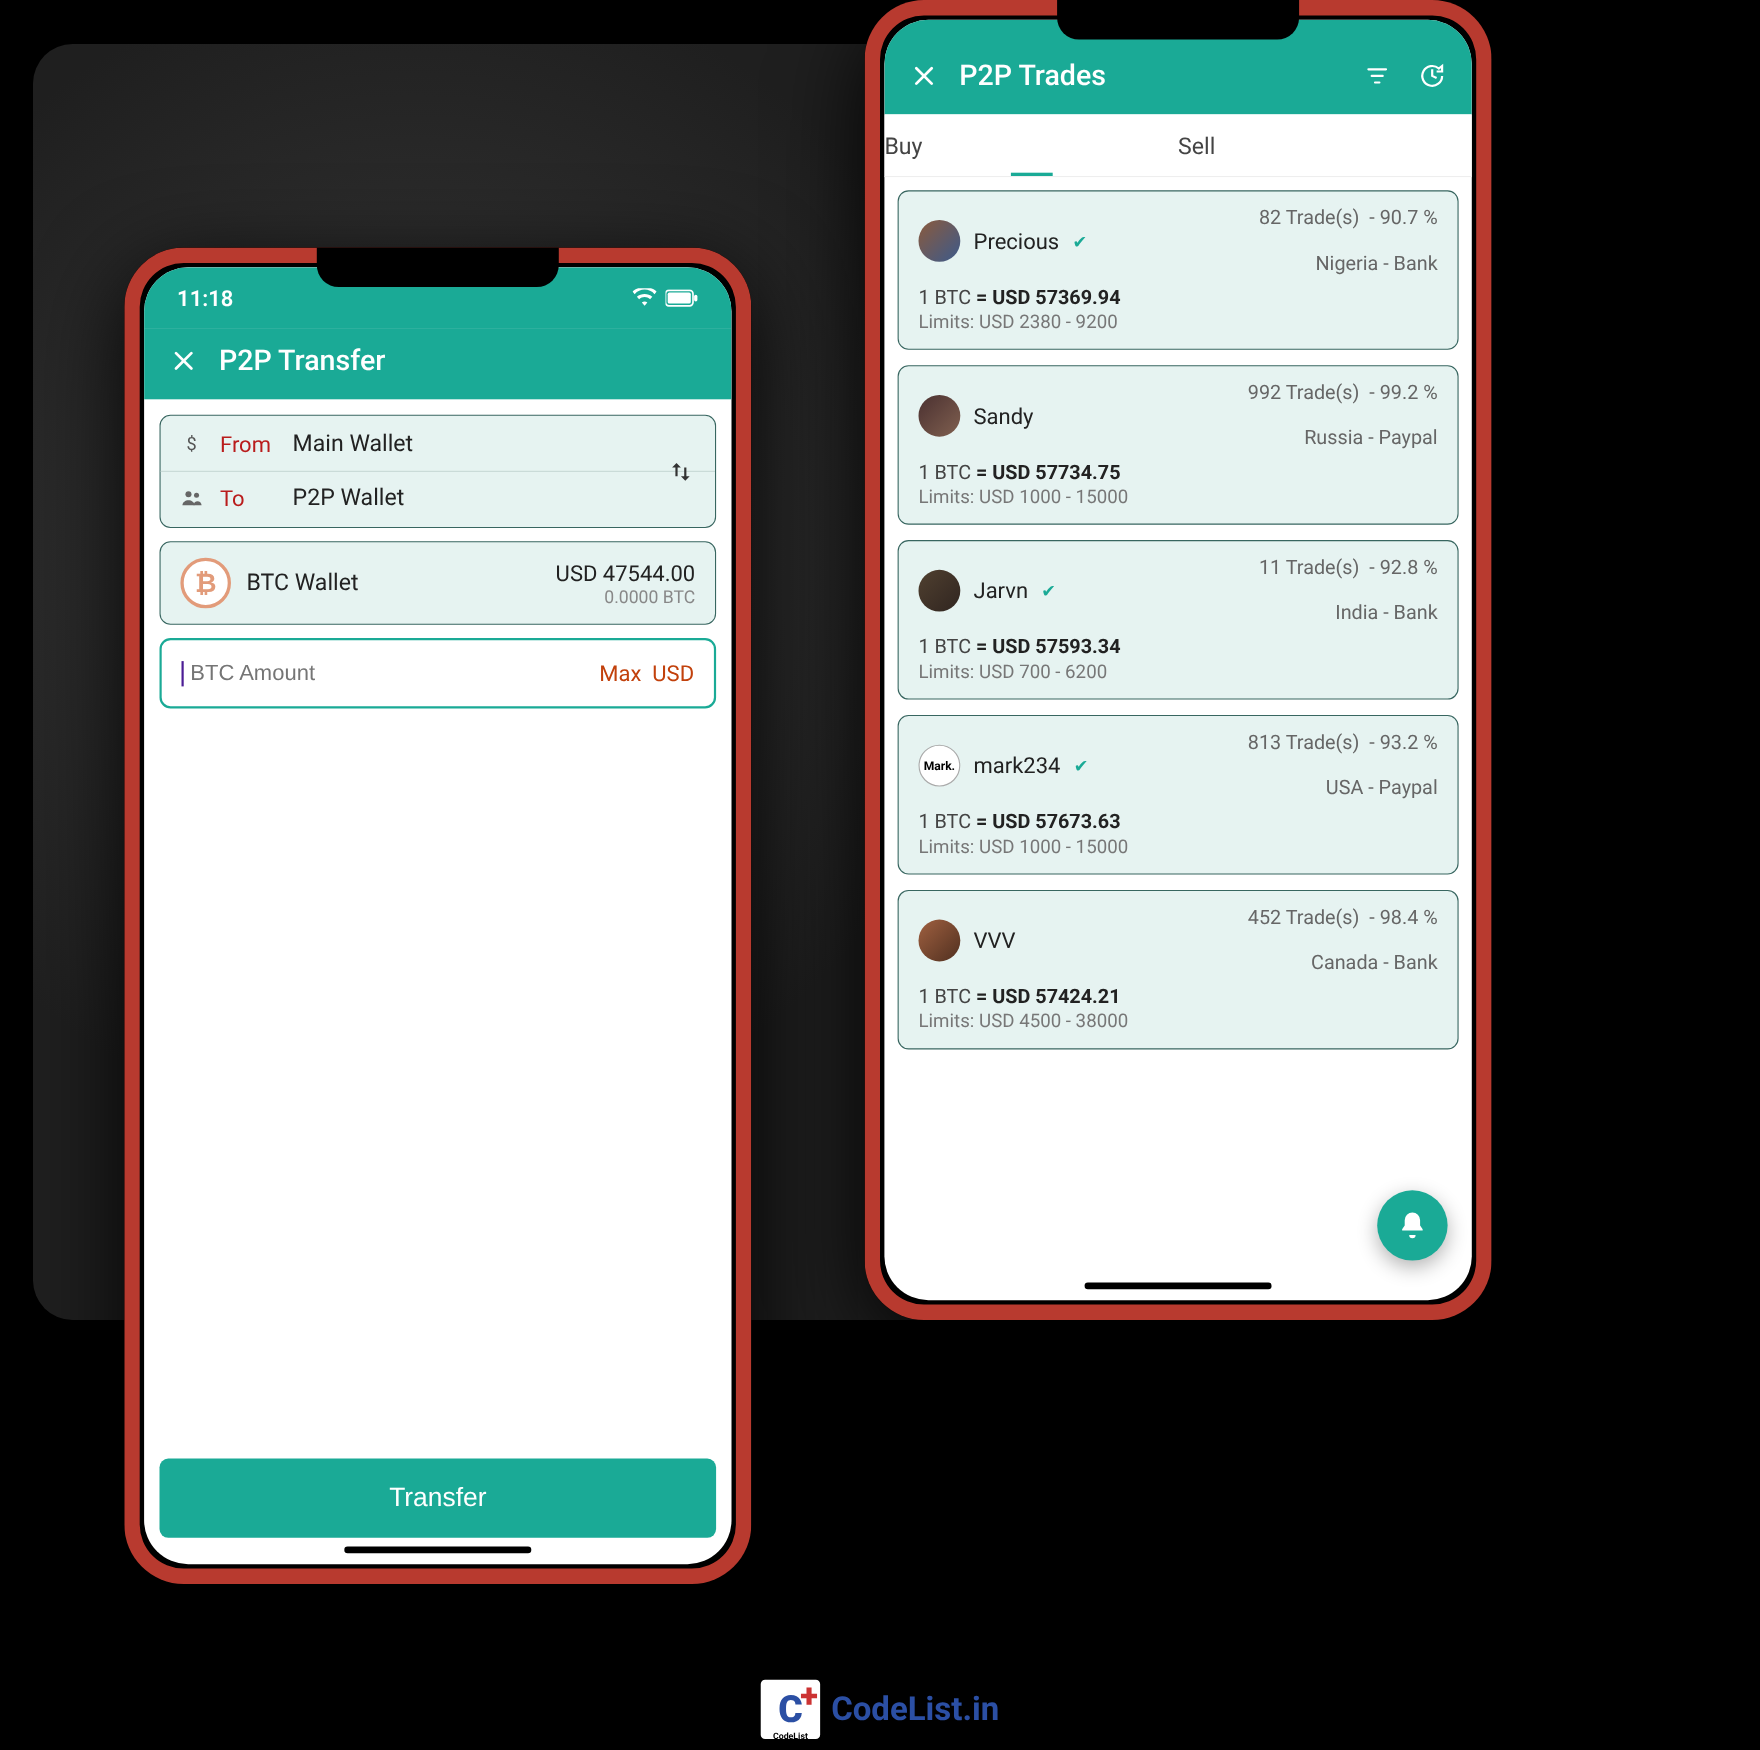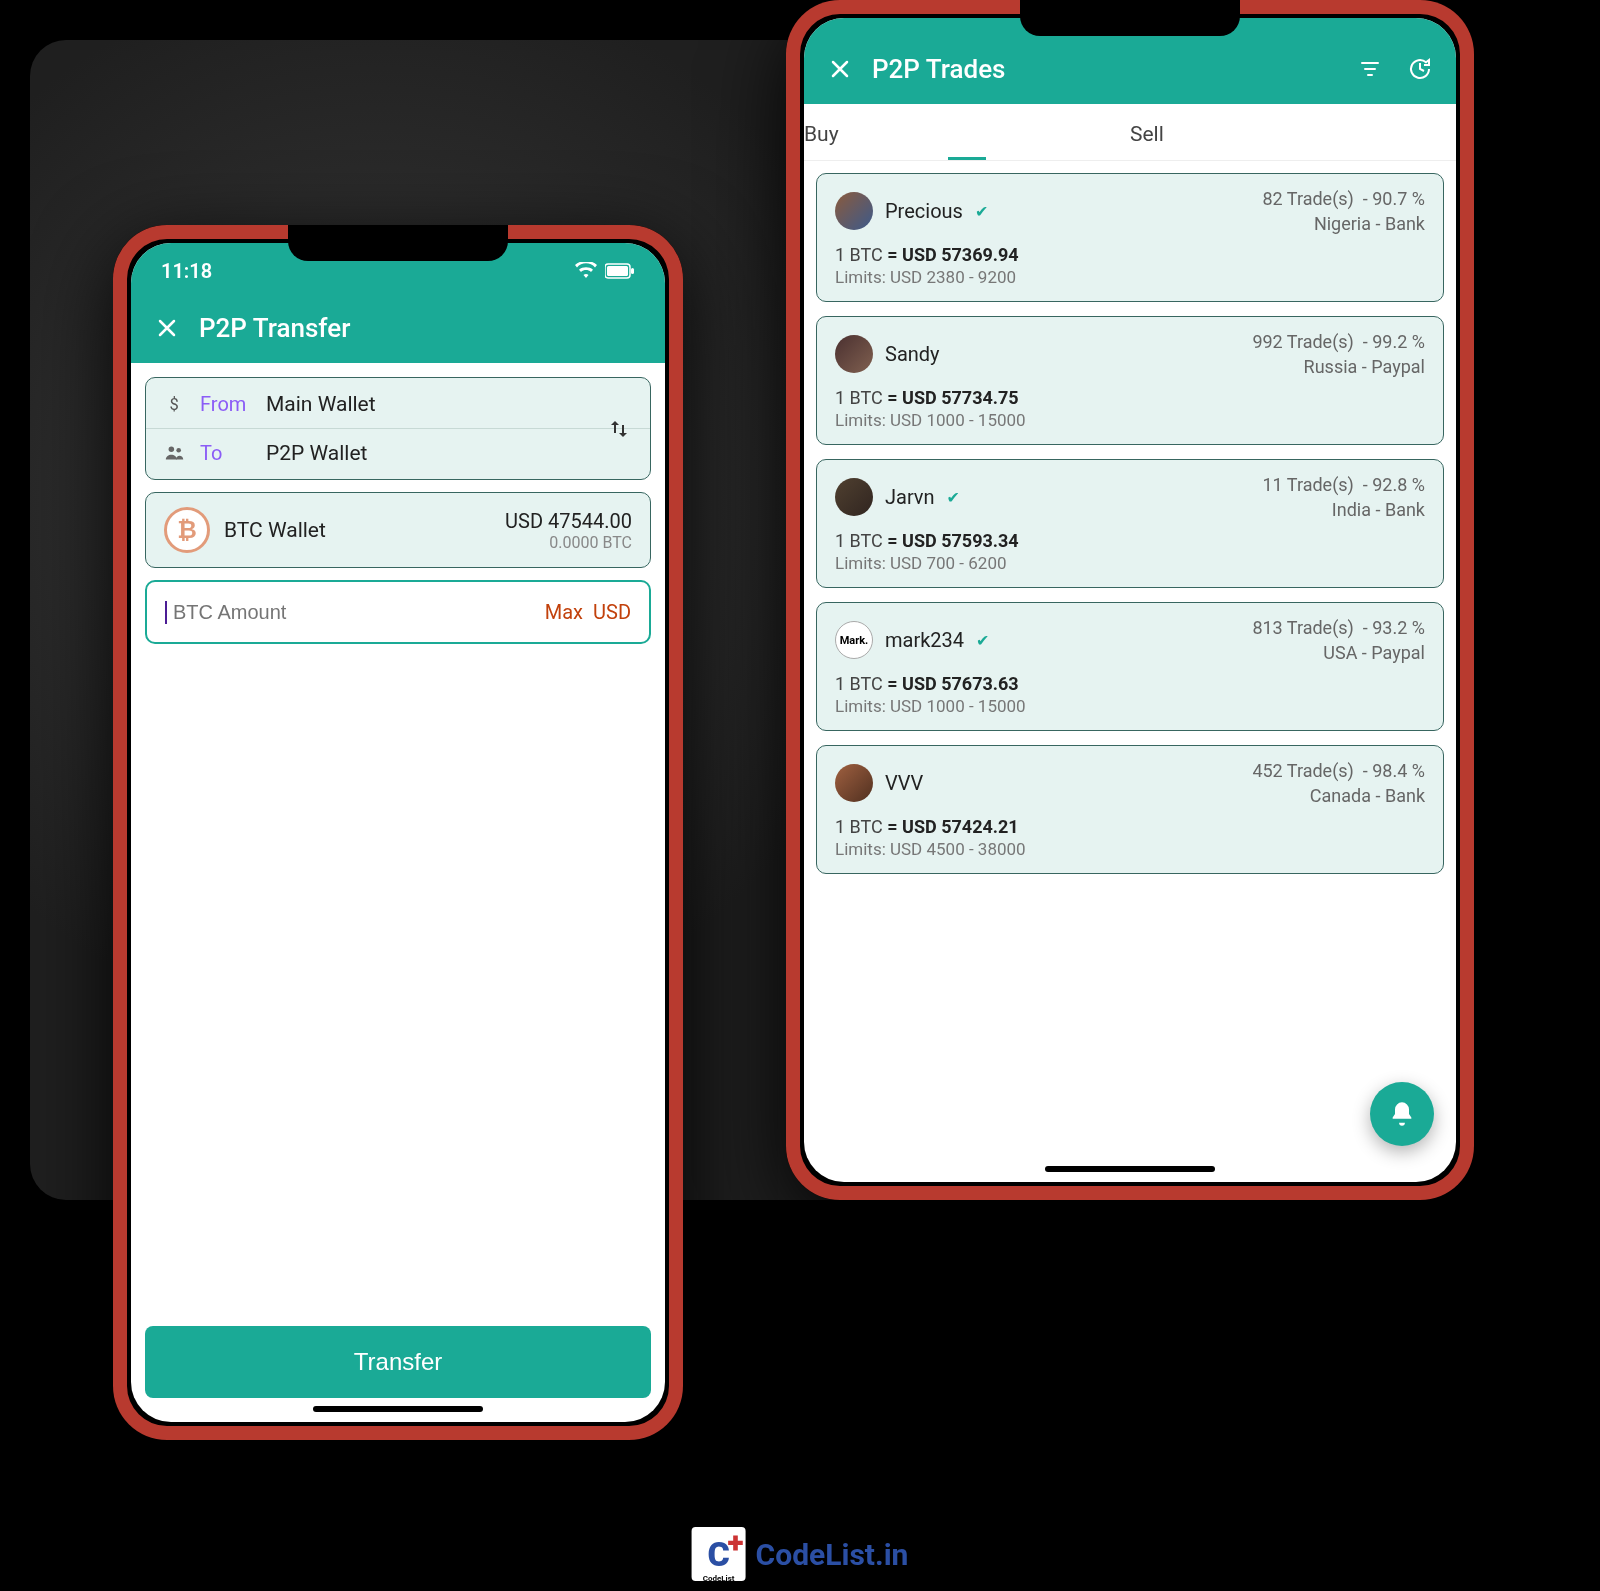--- a/index.html
+++ b/index.html
@@ -27,21 +27,21 @@
     background: #000;
     box-shadow: 0 20px 80px rgba(0,0,0,0.9), inset 0 0 0 14px #b83a2f, inset 0 0 0 18px #000;
     overflow: hidden;
   }
   .phone-left {
     top: 225px; left: 113px;
     width: 570px; height: 1215px;
   }
   .phone-right {
     top: 0px; left: 786px;
-    width: 688px; height: 1200px;
+    width: 570px; height: 1200px;
   }
   .screen {
     position: absolute;
     inset: 18px;
     border-radius: 40px;
     background: #fff;
     overflow: hidden;
     display: flex;
     flex-direction: column;
   }
@@ -98,21 +98,21 @@
   .content { flex:1; padding: 14px 14px 0; overflow:hidden; display:flex; flex-direction:column; }
   .card {
     background: #e6f3f1;
     border: 1.5px solid #386660;
     border-radius: 10px;
     padding: 14px 18px;
     margin-bottom: 12px;
     position: relative;
   }
   .row { display:flex; align-items:center; gap:14px; }
-  .row-label { color:#8b5cf6; font-size:20px; width:52px; }
+  .row-label { color:#b91c1c; font-size:20px; width:52px; }
   .row-value { color:#222; font-size:21px; }
   .divider { border:none; border-top:1px solid #c7d9d5; margin:12px -18px 12px -18px; width:calc(100% + 36px); }
   .swap-btn {
     position:absolute; right:16px; top:50%; transform:translateY(-50%);
     width:30px; height:30px; display:flex; align-items:center; justify-content:center;
     cursor:pointer;
   }
   .wallet-card { display:flex; align-items:center; justify-content:space-between; }
   .wallet-left { display:flex; align-items:center; gap:14px; }
   .btc-icon {
@@ -146,21 +146,21 @@
   .trade-card {
     background:#e6f3f1; border:1.5px solid #386660; border-radius:10px;
     padding:14px 18px; margin-bottom:14px;
   }
   .trade-top { display:flex; justify-content:space-between; }
   .trade-user { display:flex; align-items:center; gap:12px; }
   .avatar { width:38px; height:38px; border-radius:50%; background:#888; display:flex; align-items:center; justify-content:center; color:#fff; font-size:11px; font-weight:700; overflow:hidden; }
   .username { color:#222; font-size:20px; }
   .badge { color:#1aaa96; font-size:16px; }
   .trade-stats { text-align:right; color:#666; font-size:18px; }
-  .trade-stats .loc { margin-top:4px; }
+  .trade-stats .loc { margin-top:20px; }
   .trade-rate { margin-top:10px; font-size:18px; color:#444; }
   .trade-rate b { font-weight:700; color:#222; }
   .trade-limits { margin-top:2px; font-size:17px; color:#777; }
   .fab {
     position:absolute; right:22px; bottom:36px;
     width:64px; height:64px; border-radius:50%; background:#1aaa96;
     display:flex; align-items:center; justify-content:center; color:#fff;
     box-shadow:0 6px 18px rgba(0,0,0,0.3); cursor:pointer;
   }
   .codelist {

